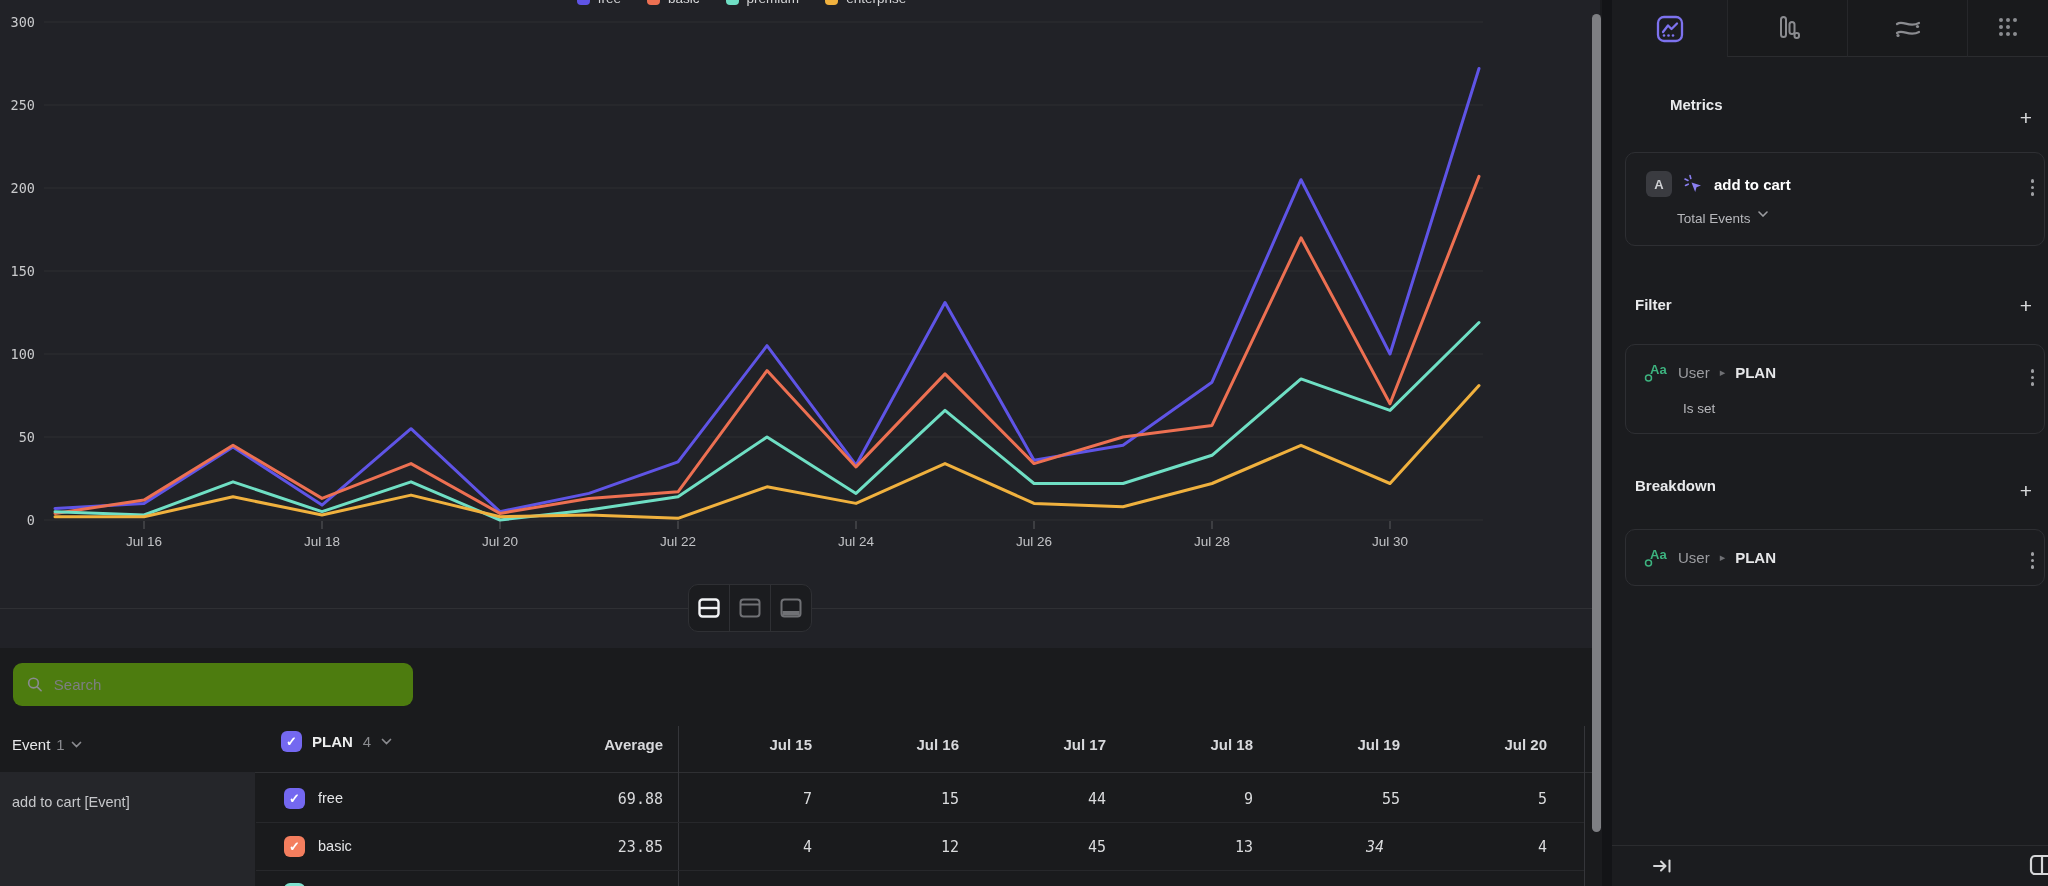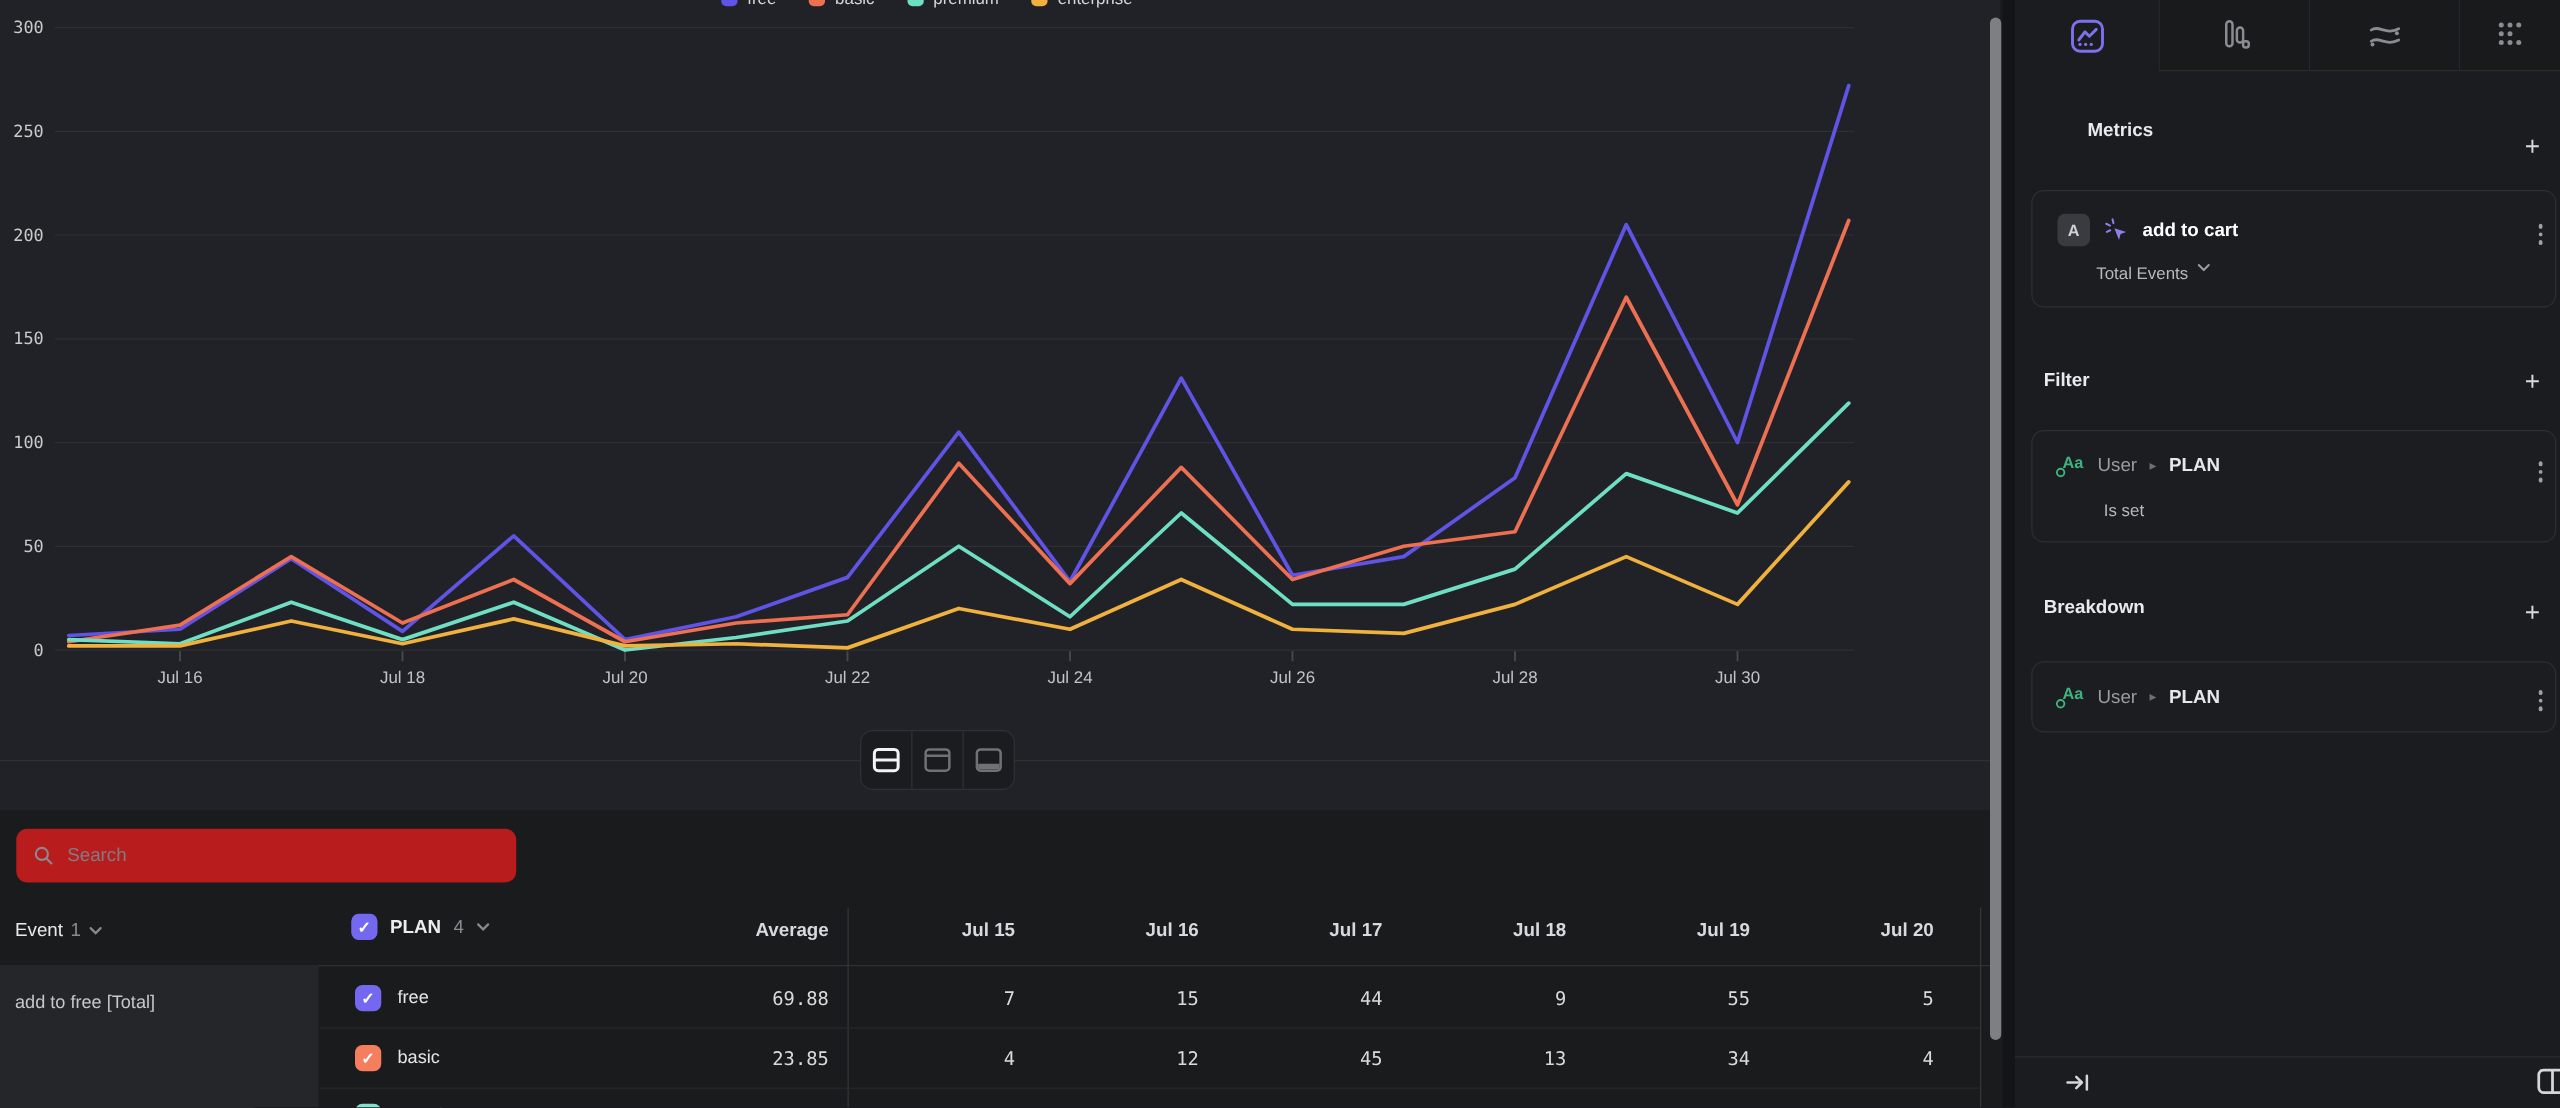--- a/index.html
+++ b/index.html
@@ -18,21 +18,21 @@
 
   #chart-divider { position:absolute; left:0; top:608px; width:1600px; border-top:1px solid #2f3034; }
   #layout-toggle { position:absolute; left:688px; top:584px; width:124px; height:48px;
                    background:#1b1c1f; border:1px solid #2f3034; border-radius:10px;
                    display:flex; align-items:stretch; }
   .layout-btn { flex:1; display:flex; align-items:center; justify-content:center; cursor:pointer; }
   .layout-btn + .layout-btn { border-left:1px solid #2f3034; }
 
   
   #bottom-panel { position:absolute; left:0; top:648px; width:1600px; height:238px; background:#1a1b1d; overflow:hidden; }
-  #search-box { position:absolute; left:13px; top:15px; width:400px; height:43px; background:#b91c1c;
+  #search-box { position:absolute; left:13px; top:15px; width:400px; height:43px; background:#4d7c0f;
                 border-radius:9px; display:flex; align-items:center; padding:0 14px; gap:11px; }
   #search-input { background:transparent; border:none; outline:none; color:#cfd0d3; font-size:15px;
                   font-family:"Liberation Sans", sans-serif; width:100%; }
   #search-input::placeholder { color:#7d7e83; }
 
   #table-header { position:absolute; left:0; top:72px; width:1600px; height:52px; }
   #header-rule { position:absolute; left:0; top:124px; width:1600px; border-top:1px solid #2f3033; }
   .vdivider { position:absolute; top:78px; bottom:0; width:1px; background:#35363a; }
   #event-header { position:absolute; left:12px; top:16px; display:flex; align-items:center; gap:6px;
                   font-size:15px; color:#e7e8ea; cursor:pointer; }
@@ -204,21 +204,21 @@
             <div class="col-right" style="right: 200px; width: 110px;">Jul 19</div>
             <div class="col-right" style="right: 53px; width: 110px;">Jul 20</div>
           </div>
       </div>
 
       <div id="header-rule"></div>
       <div class="vdivider" style="left:678px; top:78px;"></div>
       <div class="vdivider" style="left:1584px; top:78px;"></div>
 
       <div id="event-cell">
-        <div class="evt">add to free [Total]</div>
+        <div class="evt">add to cart [Event]</div>
       </div>
 
       <div id="rows">
           <div class="row" style="top: 127px;">
             <span class="checkbox" style="background: rgb(116, 104, 240);">✓</span>
             <span class="plan-label">free</span>
             <div class="cell-num mono" style="right: 937px; width: 110px;">69.88</div>
             <div class="cell-num mono" style="right: 788px; width: 110px;">7</div>
             <div class="cell-num mono" style="right: 641px; width: 110px;">15</div>
             <div class="cell-num mono" style="right: 494px; width: 110px;">44</div>
@@ -228,21 +228,21 @@
           </div>
           <div class="row-sep" style="top: 174px;"></div>
           <div class="row" style="top: 174.5px;">
             <span class="checkbox" style="background: rgb(244, 126, 94);">✓</span>
             <span class="plan-label">basic</span>
             <div class="cell-num mono" style="right: 937px; width: 110px;">23.85</div>
             <div class="cell-num mono" style="right: 788px; width: 110px;">4</div>
             <div class="cell-num mono" style="right: 641px; width: 110px;">12</div>
             <div class="cell-num mono" style="right: 494px; width: 110px;">45</div>
             <div class="cell-num mono" style="right: 347px; width: 110px;">13</div>
-            <div class="cell-num mono" style="right: 200px; width: 110px;">34</div>
+            <div class="cell-num mono" style="right: 216px; width: 110px; font-style: italic;">34</div>
             <div class="cell-num mono" style="right: 53px; width: 110px;">4</div>
           </div>
           <div class="row-sep" style="top: 221.5px;"></div>
           <div class="row" style="top: 222px;">
             <span class="checkbox" style="background: rgb(127, 226, 207);">✓</span>
             <span class="plan-label">premium</span>
             <div class="cell-num mono" style="right: 937px; width: 110px;">33.00</div>
             <div class="cell-num mono" style="right: 788px; width: 110px;">5</div>
             <div class="cell-num mono" style="right: 641px; width: 110px;">3</div>
             <div class="cell-num mono" style="right: 494px; width: 110px;">23</div>

